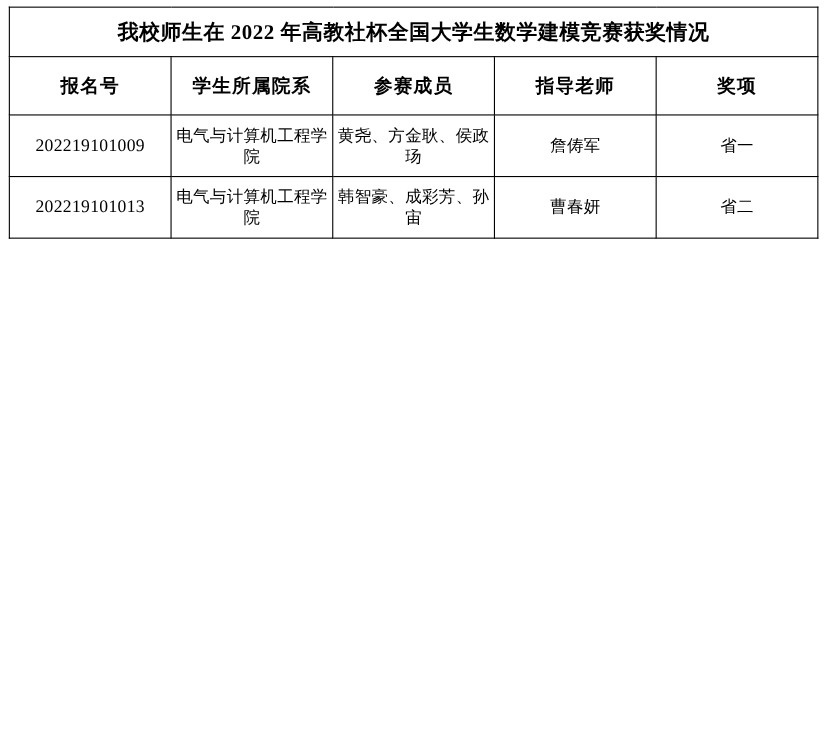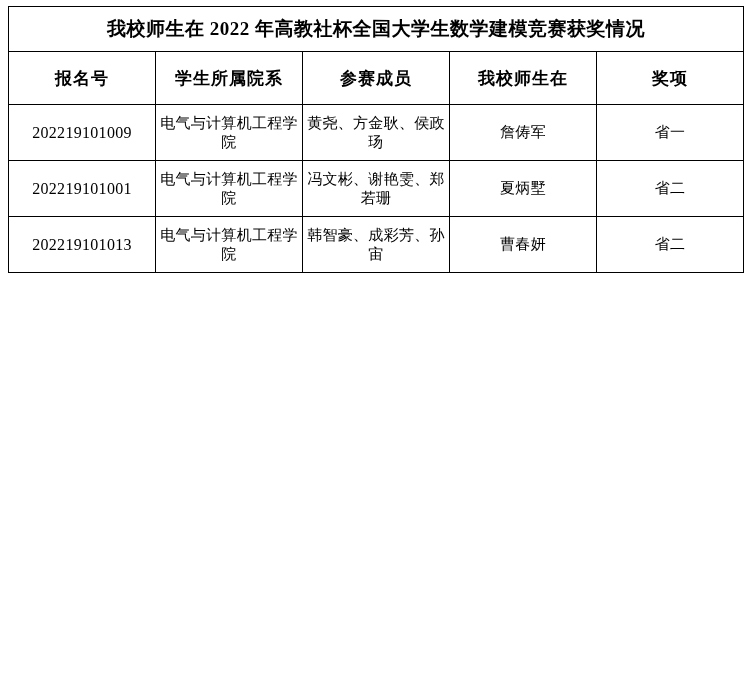--- a/index.html
+++ b/index.html
@@ -65,37 +65,30 @@
 <div class="sheet">
   <table class="award-table">
     <tbody>
       <tr>
         <td class="title-cell" colspan="5">我校师生在 2022 年高教社杯全国大学生数学建模竞赛获奖情况</td>
       </tr>
       <tr>
         <td class="head-cell col-id">报名号</td>
         <td class="head-cell col-dept">学生所属院系</td>
         <td class="head-cell col-members">参赛成员</td>
-        <td class="head-cell col-teacher">我校师生在</td>
+        <td class="head-cell col-teacher">指导老师</td>
         <td class="head-cell col-prize">奖项</td>
       </tr>
 
       <tr class="body-row">
         <td class="cell-id">202219101009</td>
         <td>电气与计算机工程学院</td>
         <td>黄尧、方金耿、侯政玚</td>
         <td>詹俦军</td>
         <td>省一</td>
-      </tr>
-      <tr class="body-row">
-        <td class="cell-id">202219101001</td>
-        <td>电气与计算机工程学院</td>
-        <td>冯文彬、谢艳雯、郑若珊</td>
-        <td>夏炳墅</td>
-        <td>省二</td>
       </tr>
       <tr class="body-row">
         <td class="cell-id">202219101013</td>
         <td>电气与计算机工程学院</td>
         <td>韩智豪、成彩芳、孙宙</td>
         <td>曹春妍</td>
         <td>省二</td>
       </tr>
     </tbody>
   </table>

